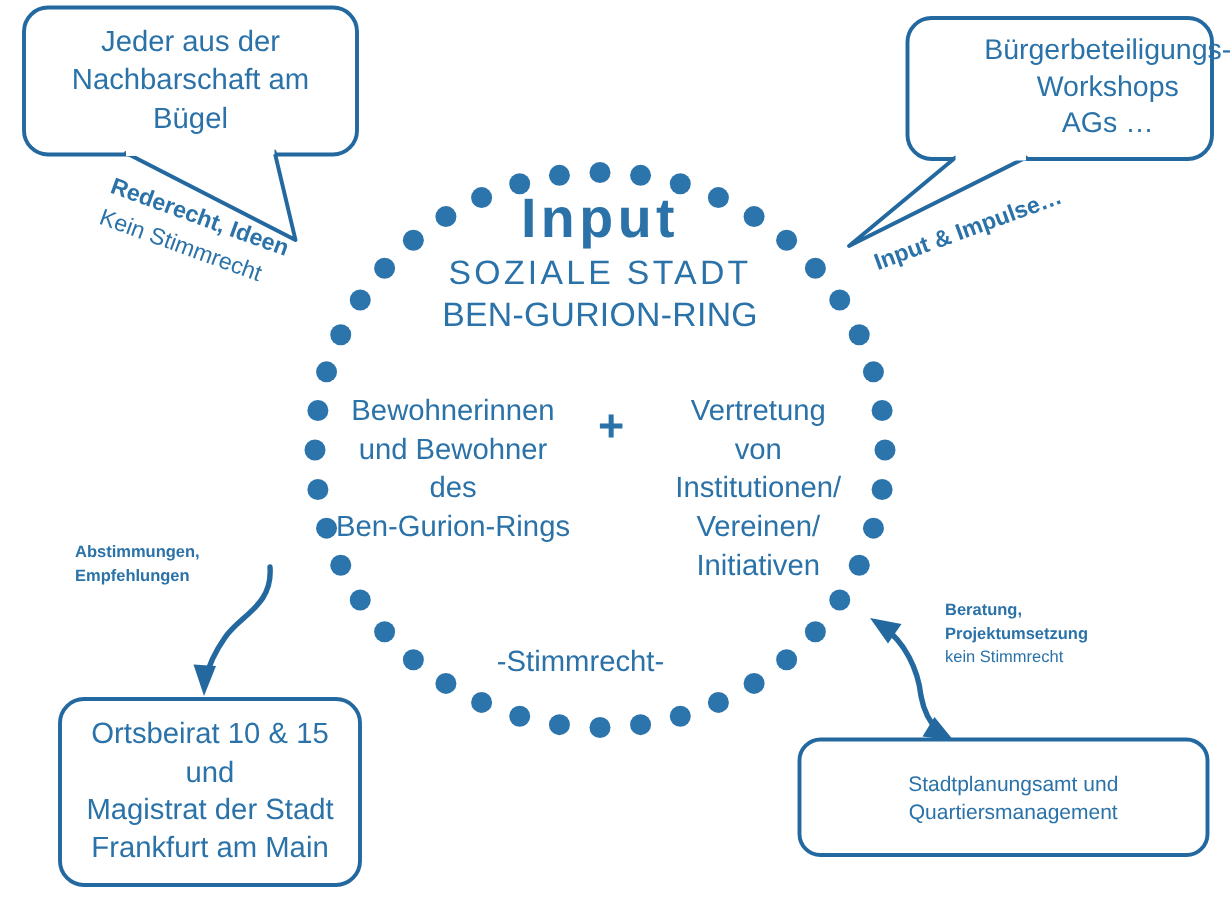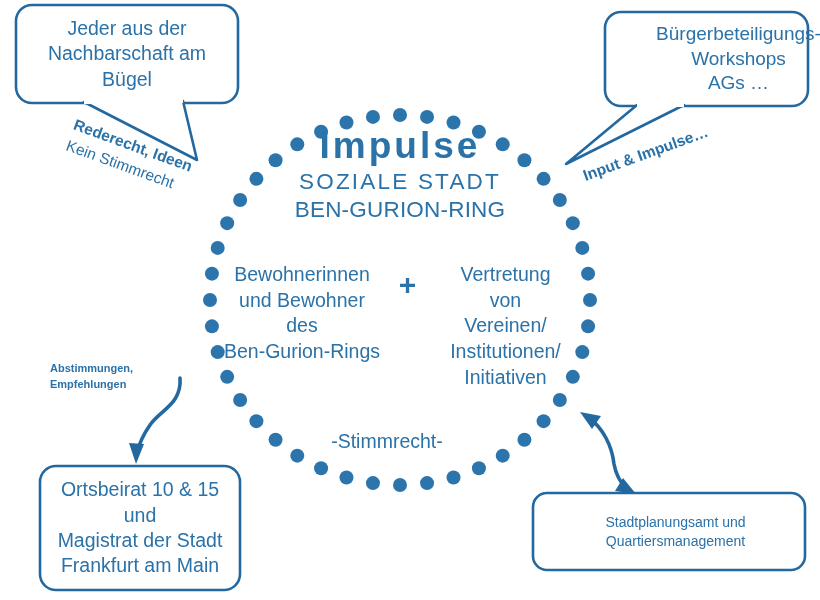--- a/index.html
+++ b/index.html
@@ -200,52 +200,57 @@
     <span>Magistrat der Stadt</span>
     <span>Frankfurt am Main</span>
   </div>
 
   <div class="node-text" id="box-br-text">
     <span>Stadtplanungsamt und</span>
     <span>Quartiersmanagement</span>
   </div>
 
   <div id="center-title">
-    <span class="t-main">Impulse</span>
+    <span class="t-main">Input</span>
     <span class="t-sub1">SOZIALE STADT</span>
     <span class="t-sub2">BEN-GURION-RING</span>
   </div>
 
   <div id="center-cols">
     <div class="col" id="col-left">
       <span>Bewohnerinnen</span>
       <span>und Bewohner</span>
       <span>des</span>
       <span>Ben-Gurion-Rings</span>
     </div>
     <div id="plus-sign">+</div>
     <div class="col" id="col-right">
       <span>Vertretung</span>
       <span>von</span>
+      <span>Institutionen/</span>
       <span>Vereinen/</span>
-      <span>Institutionen/</span>
       <span>Initiativen</span>
     </div>
   </div>
 
   <div id="stimmrecht">-Stimmrecht-</div>
 
   <div class="rot-label" id="label-rederecht">
     <span class="l1">Rederecht, Ideen</span>
     <span class="l2">Kein Stimmrecht</span>
   </div>
 
   <div class="rot-label" id="label-input">
     <span class="l1">Input &amp; Impulse…</span>
   </div>
 
   <div class="flat-label" id="label-abstimmungen">
     <span>Abstimmungen,</span>
     <span>Empfehlungen</span>
   </div>
 
+  <div class="flat-label" id="label-beratung">
+    <span class="b1">Beratung,</span>
+    <span class="b2">Projektumsetzung</span>
+    <span class="b3">kein Stimmrecht</span>
+  </div>
 
 </div>
 
 </body></html>

